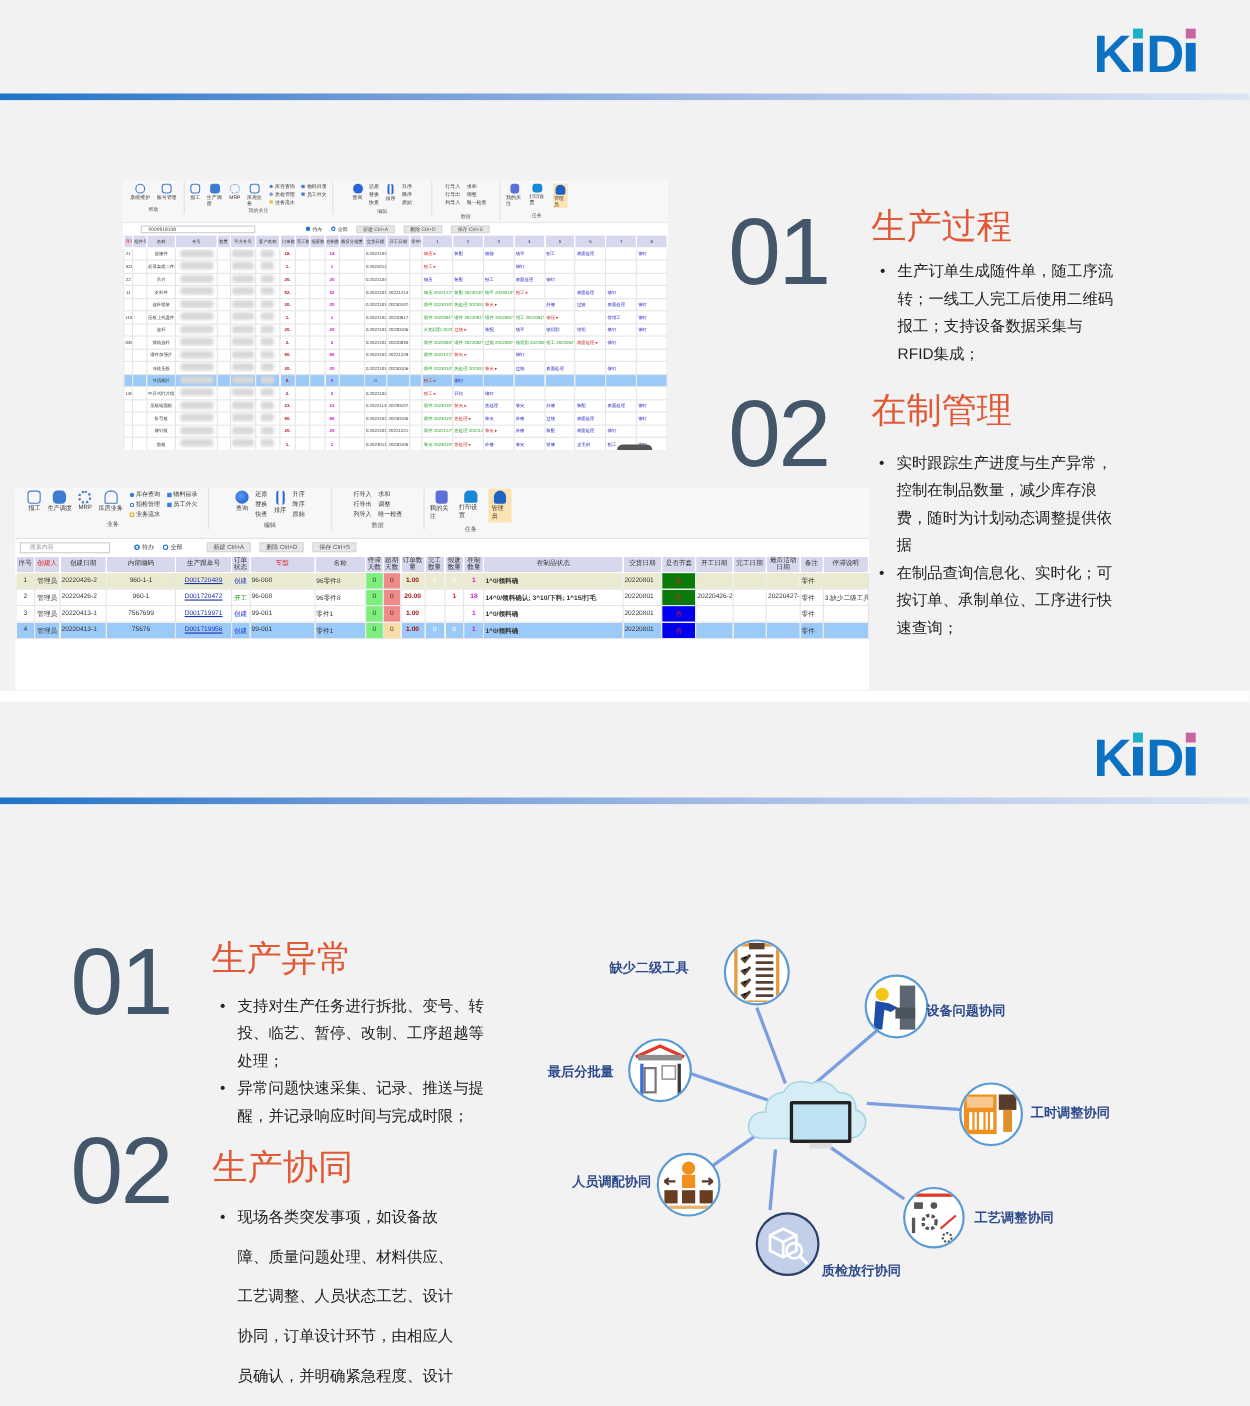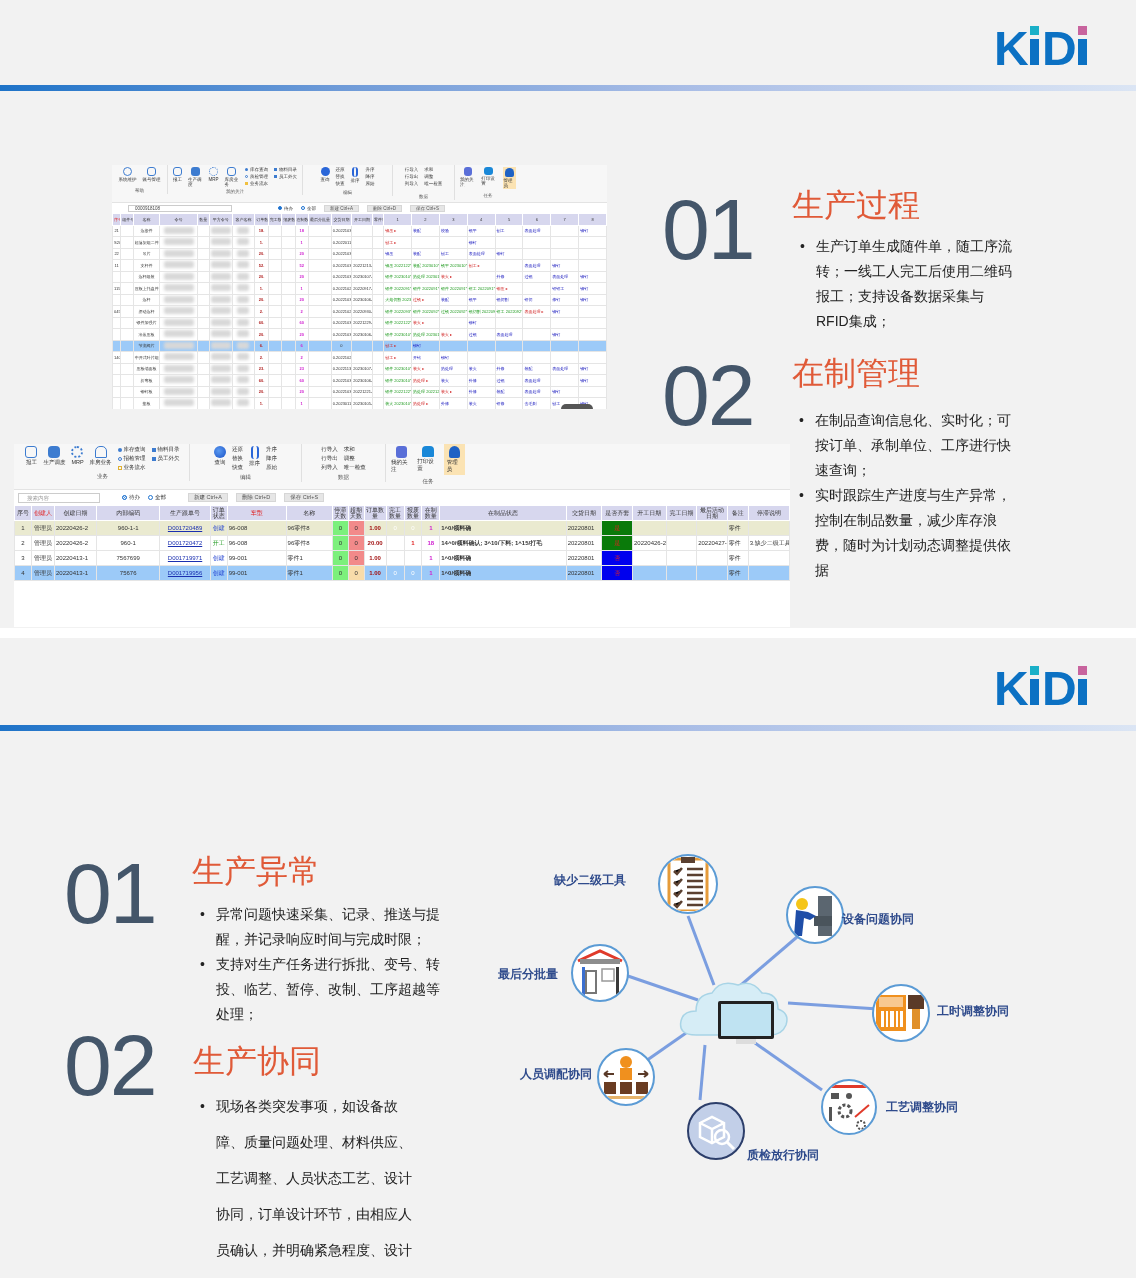--- a/index.html
+++ b/index.html
@@ -923,22 +923,22 @@
   </div>
 
   <div class="bignum" style="left:662px;top:186px">01</div>
   <div class="htitle" style="left:792px;top:184px">生产过程</div>
   <ul class="blist" style="left:798px;top:234px;width:215px">
     <li>生产订单生成随件单，随工序流转；一线工人完工后使用二维码报工；支持设备数据采集与RFID集成；</li>
   </ul>
   <div class="bignum" style="left:662px;top:352px">02</div>
   <div class="htitle" style="left:792px;top:352px">在制管理</div>
   <ul class="blist" style="left:797px;top:408px;width:215px">
+    <li>实时跟踪生产进度与生产异常，控制在制品数量，减少库存浪费，随时为计划动态调整提供依据</li>
     <li>在制品查询信息化、实时化；可按订单、承制单位、工序进行快速查询；</li>
-    <li>实时跟踪生产进度与生产异常，控制在制品数量，减少库存浪费，随时为计划动态调整提供依据</li>
   </ul>
 </section>
 
 <div class="gap"></div>
 
 <section class="slide slide2">
   <div class="logo" style="top:24px">
     <svg width="108" height="48" viewBox="0 0 108 48">
       <text x="0" y="43" font-family="Liberation Sans, sans-serif" font-weight="900" font-size="48" fill="#0c71c3">K</text>
       <rect x="36" y="17" width="9" height="26" fill="#0c71c3"></rect>
@@ -946,22 +946,22 @@
       <text x="48" y="43" font-family="Liberation Sans, sans-serif" font-weight="900" font-size="48" fill="#0c71c3">D</text>
       <rect x="84" y="17" width="9" height="26" fill="#0c71c3"></rect>
       <rect x="84" y="4" width="9" height="9" fill="#c8649e"></rect>
     </svg>
   </div>
   <div class="hbar" style="top:87px"></div>
 
   <div class="bignum" style="left:64px;top:212px">01</div>
   <div class="htitle" style="left:192px;top:212px">生产异常</div>
   <ul class="blist" style="left:198px;top:264px;width:252px">
+    <li>支持对生产任务进行拆批、变号、转投、临艺、暂停、改制、工序超越等处理；</li>
     <li>异常问题快速采集、记录、推送与提醒，并记录响应时间与完成时限；</li>
-    <li>支持对生产任务进行拆批、变号、转投、临艺、暂停、改制、工序超越等处理；</li>
   </ul>
   <div class="bignum" style="left:64px;top:384px">02</div>
   <div class="htitle" style="left:193px;top:402px">生产协同</div>
   <ul class="blist" style="left:198px;top:450px;width:220px;line-height:36px">
     <li>现场各类突发事项，如设备故障、质量问题处理、材料供应、工艺调整、人员状态工艺、设计协同，订单设计环节，由相应人员确认，并明确紧急程度、设计完工时间等要求；</li>
   </ul>
 </section>
 
 <div class="diag">
   <svg width="560" height="330" style="position:absolute;left:0;top:0">

